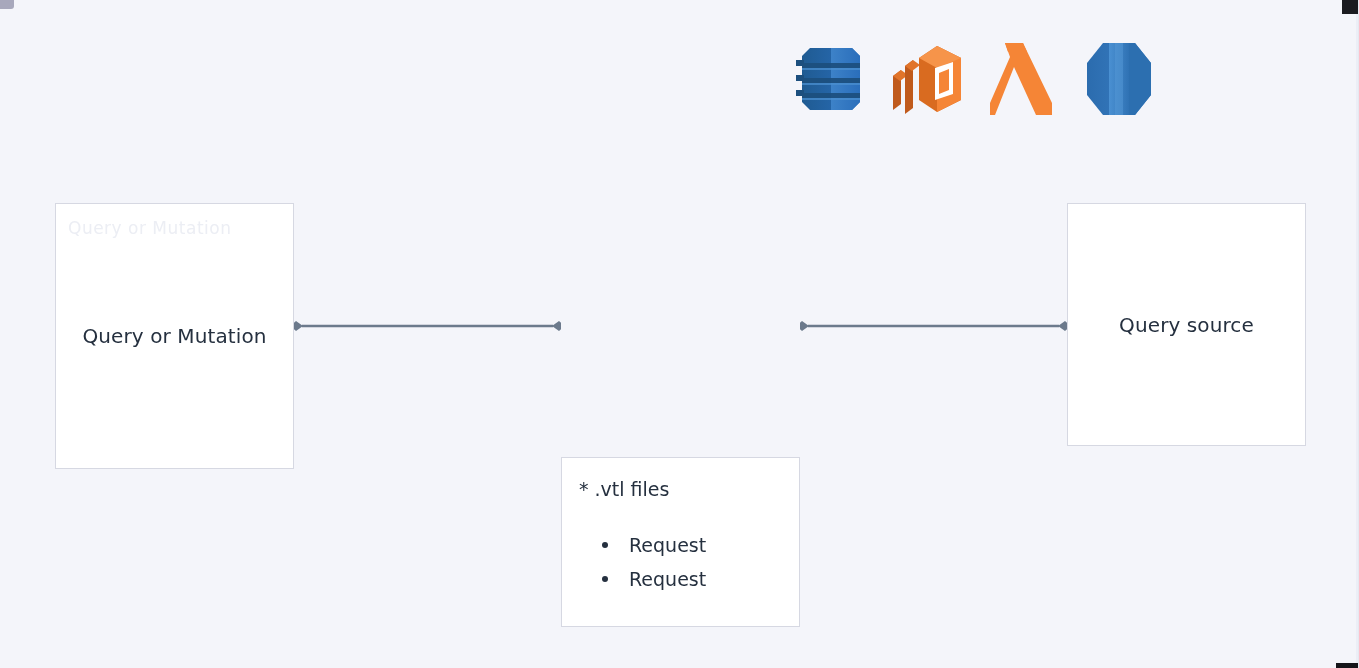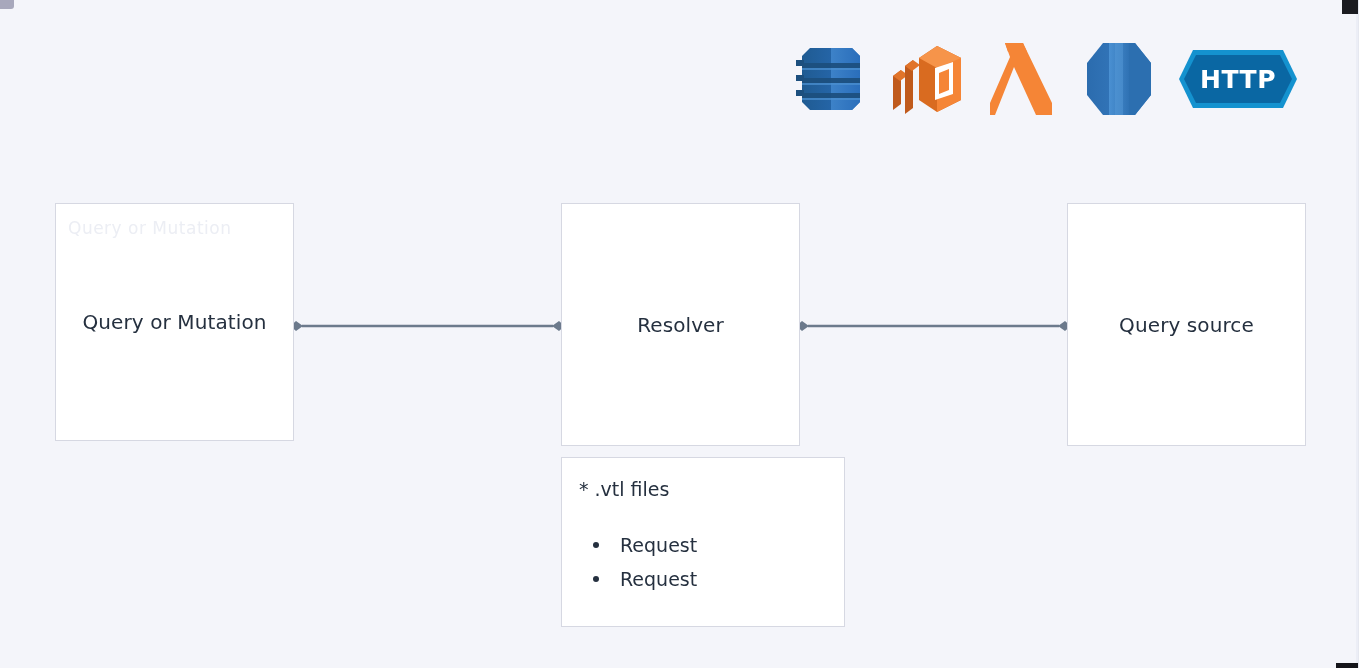--- a/index.html
+++ b/index.html
@@ -90,21 +90,21 @@
     align-items: center;
     justify-content: center;
   }
   .node-label {
     font-size: 20px;
     color: #25303f;
     letter-spacing: .1px;
     white-space: nowrap;
   }
 
-  #node-query    { left: 55px;   top: 203px; width: 239px; height: 238px; }
+  #node-query    { left: 55px;   top: 203px; width: 239px; height: 266px; }
   #node-resolver { left: 561px;  top: 203px; width: 239px; height: 243px; }
   #node-source   { left: 1067px; top: 203px; width: 239px; height: 243px; }
 
   
   .ghost-watermark {
     position: absolute;
     left: 12px;
     top: 14px;
     font-size: 17px;
     color: #eceef4;
@@ -112,36 +112,36 @@
     user-select: none;
     pointer-events: none;
     white-space: nowrap;
   }
 
   
   #node-vtl {
     position: absolute;
     left: 561px;
     top: 457px;
-    width: 284px;
+    width: 239px;
     height: 170px;
     background: #ffffff;
     border: 1px solid #d6d8e2;
     box-sizing: border-box;
     padding: 20px 8px 0 17px;
   }
   .vtl-title {
     font-size: 19px;
     color: #25303f;
     margin: 0 0 28px 0;
     white-space: nowrap;
   }
   .vtl-list {
     list-style: none;
-    margin: 4px;
+    margin: 13px;
     padding: 0 0 0 10px;
   }
   .vtl-list li {
     font-size: 19px;
     color: #25303f;
     line-height: 1.8;
     position: relative;
     padding-left: 27px;
     white-space: nowrap;
   }
@@ -241,38 +241,28 @@
               <stop offset="1" stop-color="#2f72b4"></stop>
           </linearGradient>
         </defs>
         <path d="M2 22 L18 2 L50 2 L66 22 L66 54 L50 74 L18 74 L2 54 Z" fill="url(#auA)"></path>
         <path d="M24 2 L44 2 L44 74 L24 74 Z" fill="url(#auB)"></path>
         <path d="M44 2 L50 2 L66 22 L66 54 L50 74 L44 74 Z" fill="#2c6fb0"></path>
         <path d="M30 2 L38 2 L38 74 L30 74 Z" fill="#5599d8" opacity="0.5"></path>
       </svg>
     </div>
 
-    <div class="icon-slot wide">
-      <svg width="122" height="62" viewBox="0 0 122 62">
-        <path d="M16 2 L106 2 L120 31 L106 60 L16 60 L2 31 Z" fill="#1492cf"></path>
-        <path d="M19 7 L103 7 L115 31 L103 55 L19 55 L7 31 Z" fill="#0a67a3"></path>
-        <text x="61" y="40" text-anchor="middle" fill="#ffffff" font-family="DejaVu Sans, Liberation Sans, sans-serif" font-size="25" font-weight="bold" letter-spacing="0.5">HTTP</text>
-      </svg>
-    </div>
 
   </div>
 
   <div class="node" id="node-query">
     <span class="ghost-watermark">Query or Mutation</span>
     <span class="node-label">Query or Mutation</span>
   </div>
 
-  <div class="node" id="node-resolver">
-    <span class="node-label">Resolver</span>
-  </div>
 
   <div class="node" id="node-source">
     <span class="node-label">Query source</span>
   </div>
 
   <div id="node-vtl">
     <div class="vtl-title">* .vtl files</div>
     <ul class="vtl-list">
       <li>
         <span class="bullet"></span>

